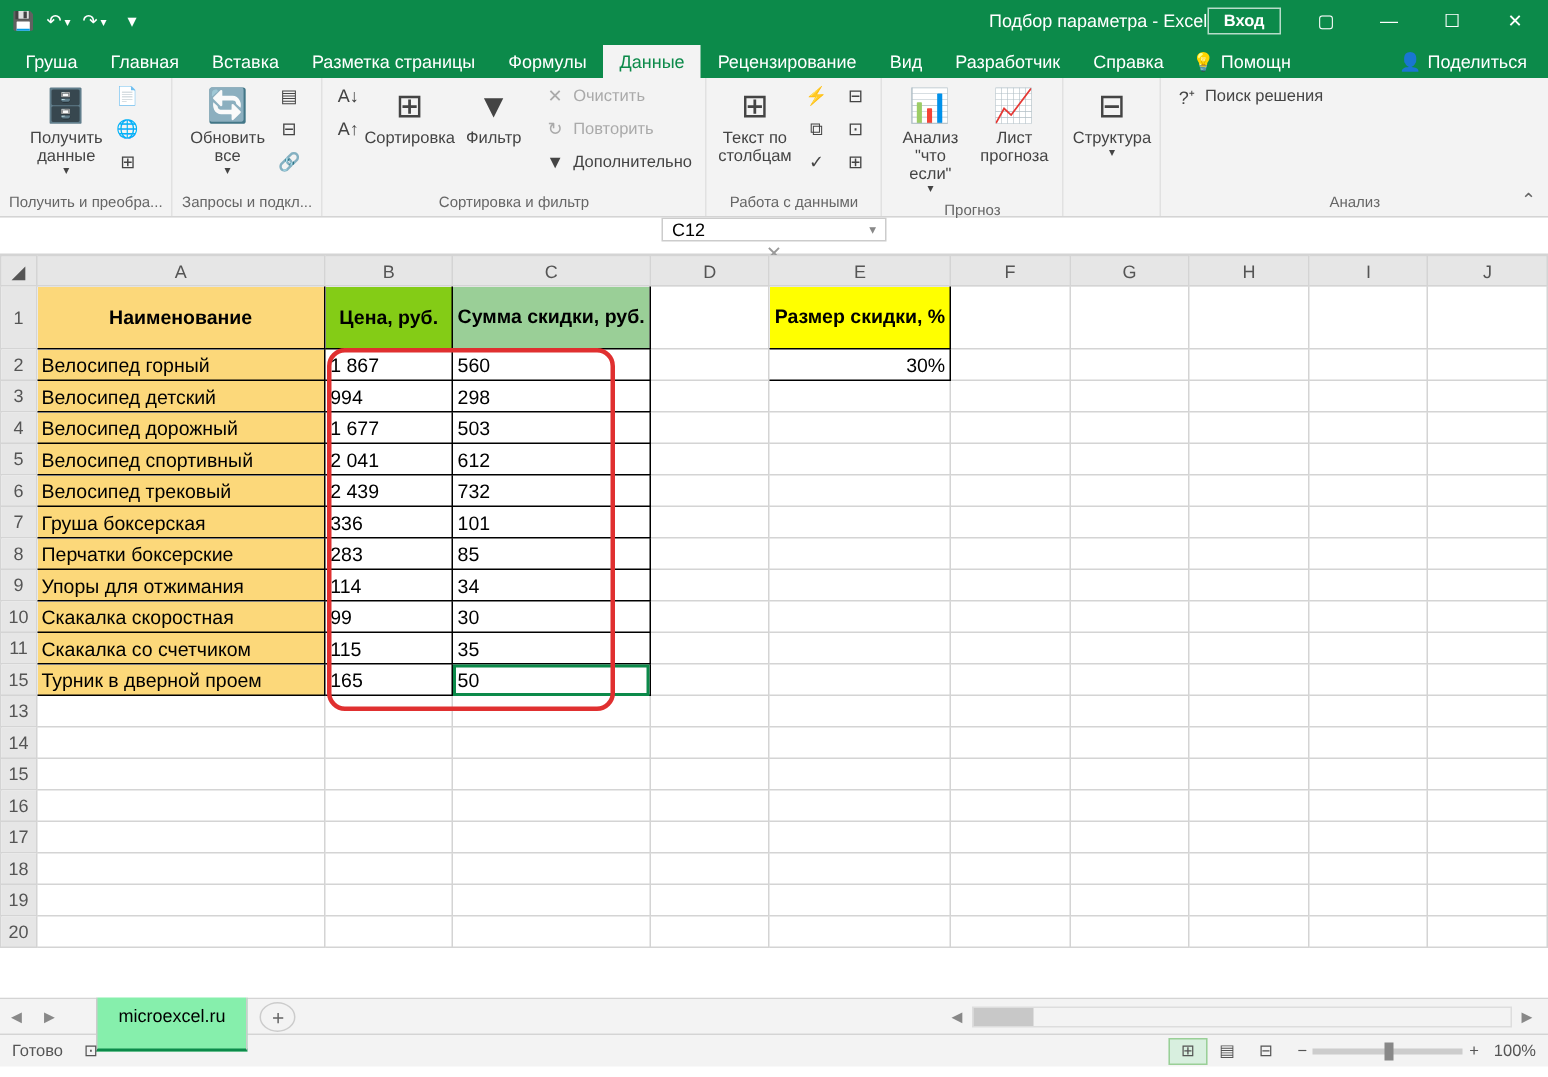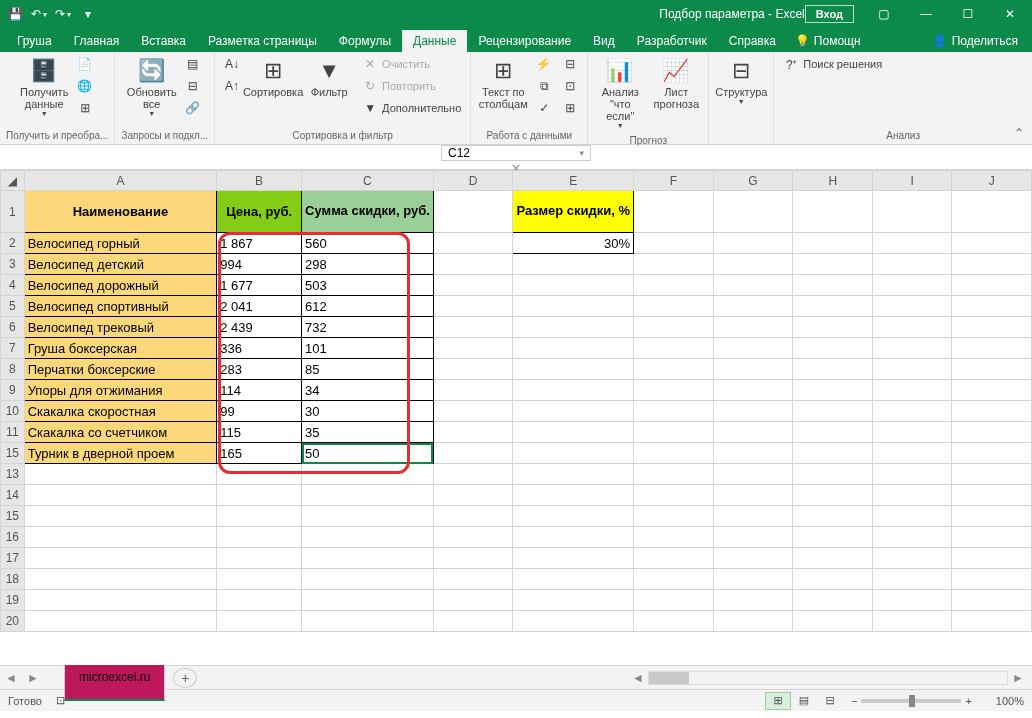--- a/index.html
+++ b/index.html
@@ -48,21 +48,21 @@
   .hdr-c { background: #9acf97; text-align: center; font-weight: bold; vertical-align: middle; line-height: 1.1; border: 1px solid #000; }
   .hdr-e { background: #ffff00; text-align: center; font-weight: bold; vertical-align: middle; line-height: 1.1; border: 1px solid #000; }
   .cell-name { background: #fcd87a; border: 1px solid #000; }
   .cell-num { border: 1px solid #000; }
   .cell-e2 { text-align: right; border: 1px solid #000; }
   .sel-cell { outline: 2px solid #0c8a4a; outline-offset: -2px; }
   .redbox { position: absolute; border: 3px solid #e03030; border-radius: 12px; pointer-events: none; }
   
   .sheettabs { height: 24px; background: #f3f3f3; border-top: 1px solid #d4d4d4; display: flex; align-items: center; font-size: 12px; }
   .sheettabs .navbtn { width: 22px; text-align: center; color: #888; cursor: pointer; }
-  .sheettab { padding: 15px 14px; background: #be185d; border: 1px solid #ccc; border-bottom: 2px solid #0c8a4a; cursor: pointer; }
+  .sheettab { padding: 15px 14px; background: #86efac; border: 1px solid #ccc; border-bottom: 2px solid #0c8a4a; cursor: pointer; }
   .sheettabs .add { width: 24px; height: 20px; border: 1px solid #ccc; border-radius: 50%; display: flex; align-items: center; justify-content: center; margin-left: 8px; cursor: pointer; color: #666; font-size: 14px; }
   .sheettabs .hscroll { flex: 1; display: flex; justify-content: flex-end; align-items: center; padding-right: 6px; gap: 2px; }
   .hscroll .track { width: 360px; height: 14px; background: #f3f3f3; border: 1px solid #ddd; position: relative; }
   .hscroll .thumb { position: absolute; left: 0; top: 0; width: 40px; height: 12px; background: #c8c8c8; }
   .hscroll .arr { width: 16px; text-align: center; color: #888; cursor: pointer; }
   
   .status { height: 22px; background: #f3f3f3; border-top: 1px solid #d4d4d4; display: flex; align-items: center; font-size: 11px; color: #555; padding: 0 8px; }
   .status .spacer { flex: 1; }
   .status .vbtn { width: 26px; height: 18px; display: flex; align-items: center; justify-content: center; border: 1px solid transparent; cursor: pointer; }
   .status .vbtn.active { background: #d8efdf; border-color: #9acf97; }
@@ -595,15 +595,15 @@
   <div class="spacer"></div>
   <div class="vbtn active">⊞</div>
   <div class="vbtn">▤</div>
   <div class="vbtn">⊟</div>
   <div class="zoom">
     <span style="cursor:pointer">−</span>
     <div class="zslider">
         <div class="zthumb"></div>
       </div>
     <span style="cursor:pointer">+</span>
-    <span style="margin-left:20px">100%</span>
+    <span style="margin-left:6px">100%</span>
   </div>
 </div>
 
 </body></html>

